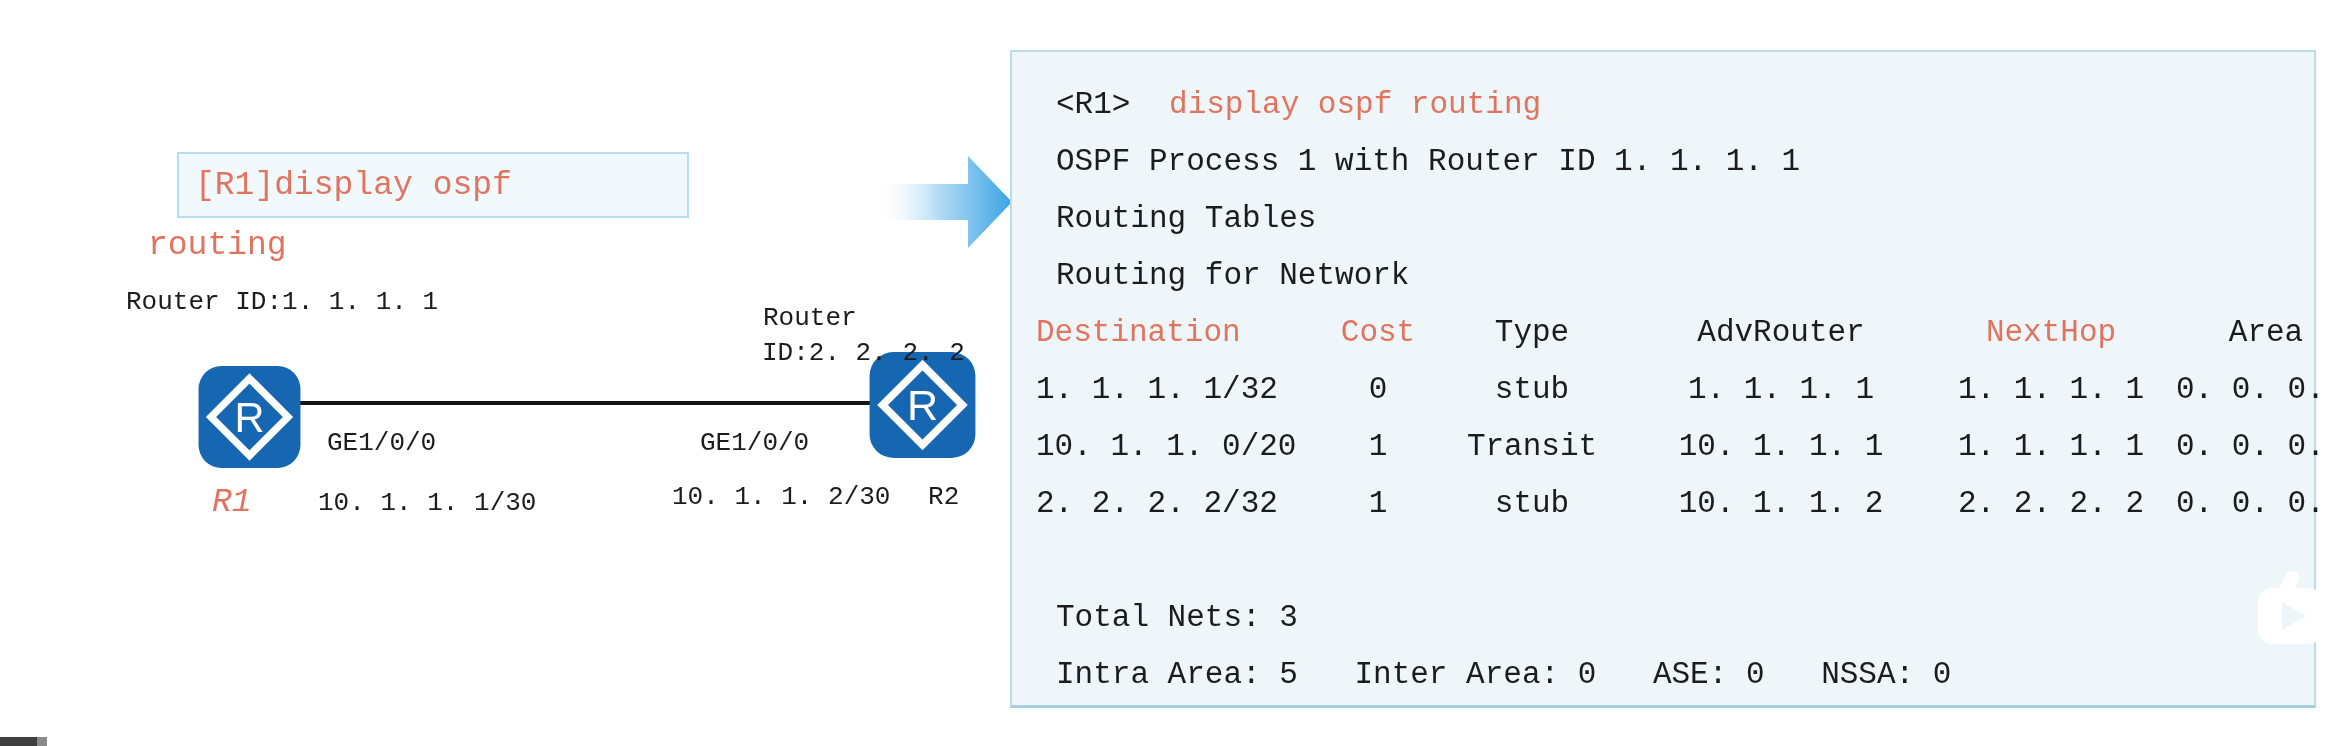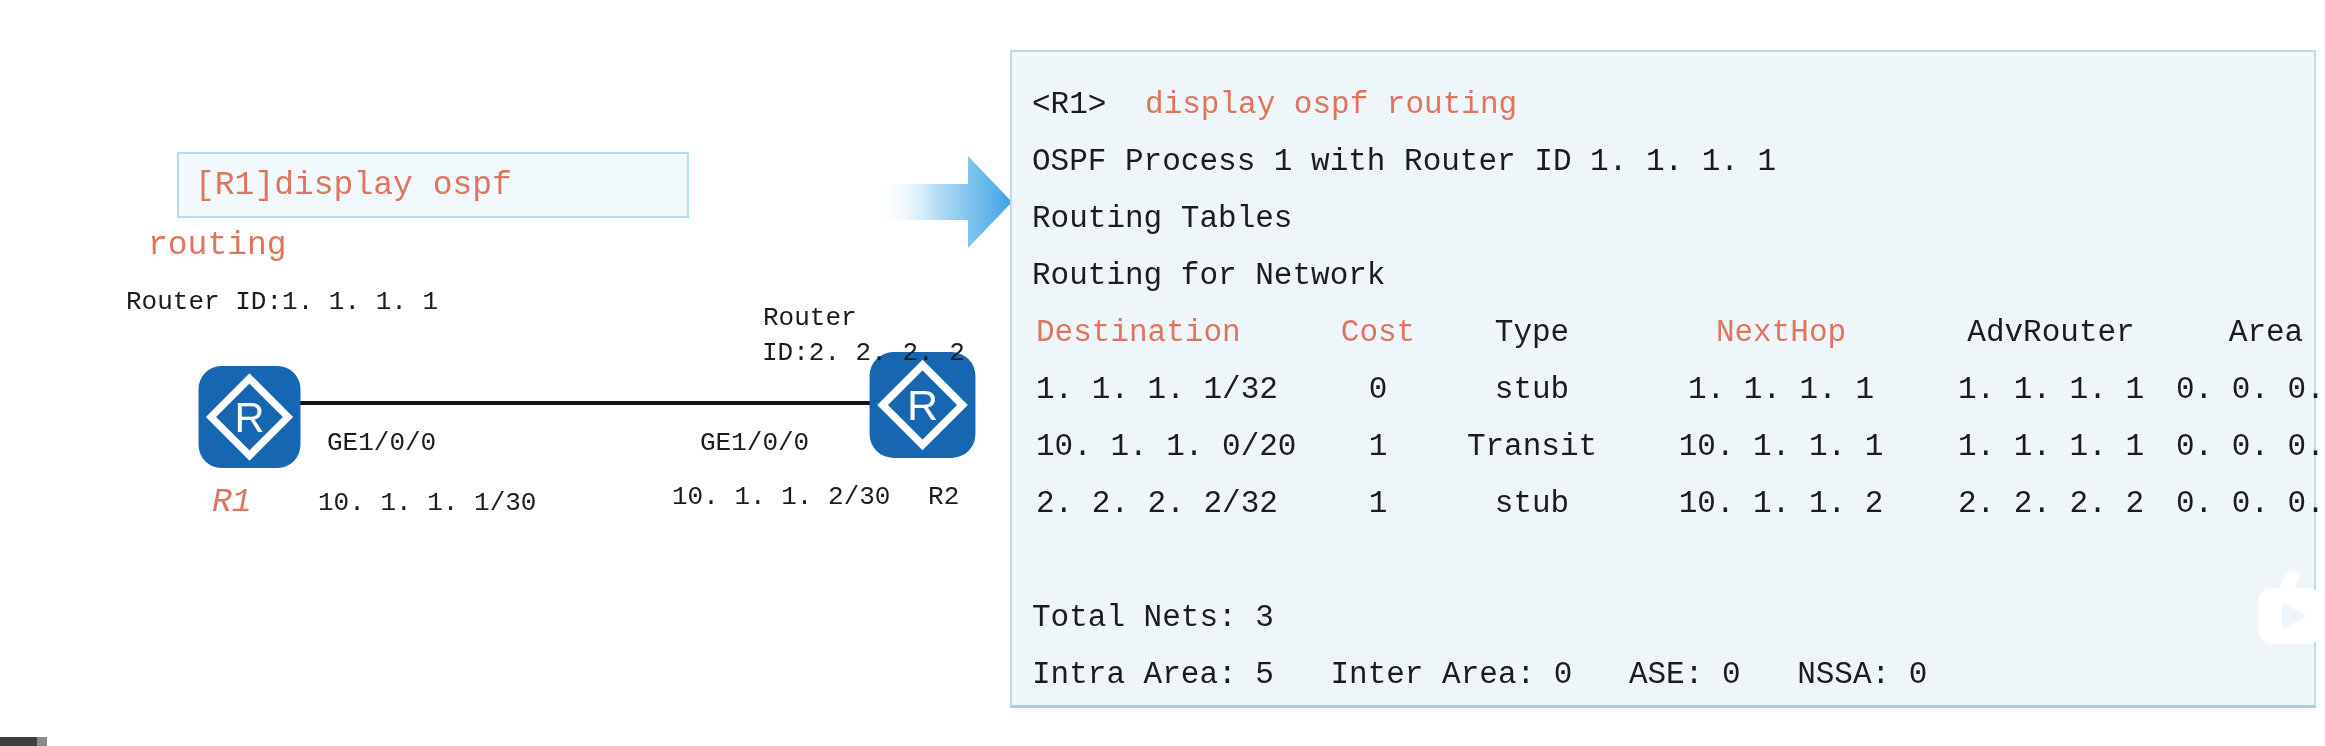--- a/index.html
+++ b/index.html
@@ -24,22 +24,22 @@
   .link-line { left:300px; top:401px; width:570px; height:4px; background:#151515; }
   .router-svg { position:absolute; z-index:2; }
   .r2-id { z-index:3; }
 
   
   .terminal {
     left:1010px; top:50px; width:1306px; height:658px; box-sizing:border-box;
     background:#eef6fa; border:2px solid #bcdcea; border-bottom:3px solid #a6cfe0;
   }
   .tline {
-    height:57px; line-height:57px; padding-left:20px;
-    font-size:31px; white-space:nowrap;
+    height:57px; line-height:57px; padding-left:32px;
+    font-size:31px; white-space:nowrap;margin-left:12px;
   }
   .tline.first { margin-top:24px; }
   .trow {
     display:grid; grid-template-columns:292px 100px 208px 290px 250px 180px;
     height:57px; line-height:57px; padding-left:24px; font-size:31px; white-space:nowrap;
   }
   .c-left { text-align:left; }
   .c-center { text-align:center; }
   .prompt-cmd { margin-left:20px; }
   .sum-item { margin-right:38px; }
@@ -108,22 +108,22 @@
     </div>
 
     <div class="tline blk">OSPF Process 1 with Router ID 1. 1. 1. 1</div>
     <div class="tline blk">Routing Tables</div>
     <div class="tline blk">Routing for Network</div>
 
     <div class="trow">
       <span class="c-left red">Destination</span>
       <span class="c-center red">Cost</span>
       <span class="c-center blk">Type</span>
+      <span class="c-center blk">AdvRouter</span>
       <span class="c-center red">NextHop</span>
-      <span class="c-center blk">AdvRouter</span>
       <span class="c-center blk">Area</span>
     </div>
 
     <div class="trow blk">
       <span class="c-left">1. 1. 1. 1/32</span>
       <span class="c-center">0</span>
       <span class="c-center">stub</span>
       <span class="c-center">1. 1. 1. 1</span>
       <span class="c-center">1. 1. 1. 1</span>
       <span class="c-center">0. 0. 0. 0</span>

